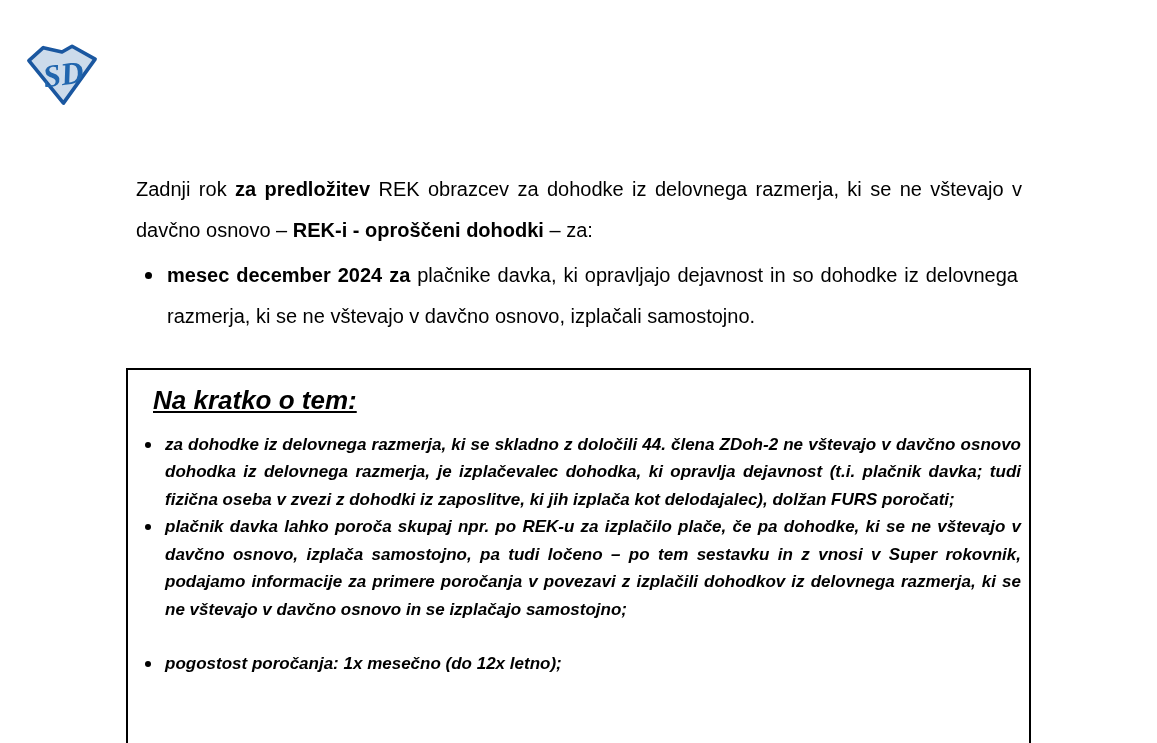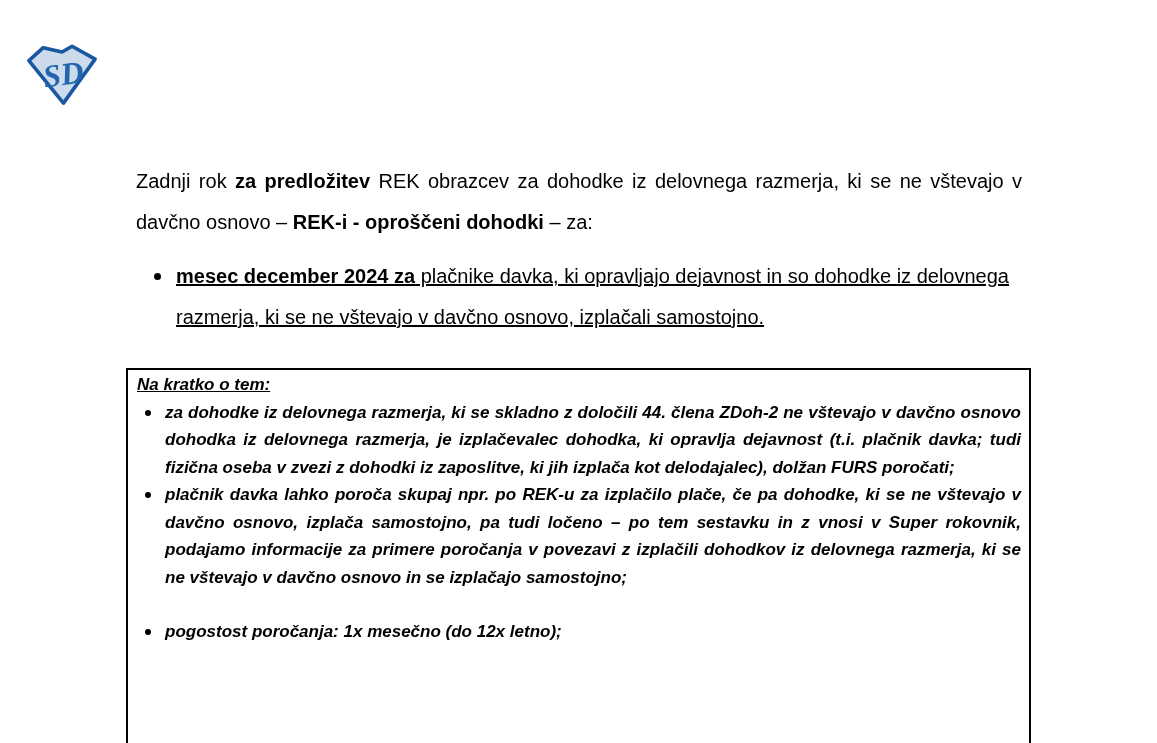--- a/index.html
+++ b/index.html
@@ -15,34 +15,33 @@
   .logo {
     position: absolute;
     left: 26px;
     top: 44px;
     width: 72px;
     height: 62px;
   }
   .content {
     position: absolute;
     left: 136px;
-    top: 161px;
+    top: 169px;
     width: 886px;
   }
   .intro {
     margin: 0;
     font-size: 20px;
     line-height: 41px;
     text-align: justify;
   }
   .main-list {
-    margin: 13px;
+    margin: 4px;
     padding: 0;
     list-style: none;
-    text-decoration: underline;
   }
   .main-list li {
     position: relative;
     padding-left: 27px;
     font-size: 20px;
     line-height: 41px;
     text-align: justify;
   }
   .main-list li .dot {
     position: absolute;
@@ -59,22 +58,22 @@
     top: 368px;
     width: 905px;
     height: 420px; 
     border: 2px solid #000000;
     box-sizing: border-box;
     padding: 1px 8px 0 9px;
     font-style: italic;
     font-weight: bold;
   }
   .info-box-heading {
-    margin: 0;
-    font-size: 17px;
+    margin: 16px;
+    font-size: 26px;
     line-height: 27.5px;
     text-decoration: underline;
   }
   .box-list {
     margin: 0;
     padding: 0;
     list-style: none;
   }
   .box-list li {
     position: relative;

